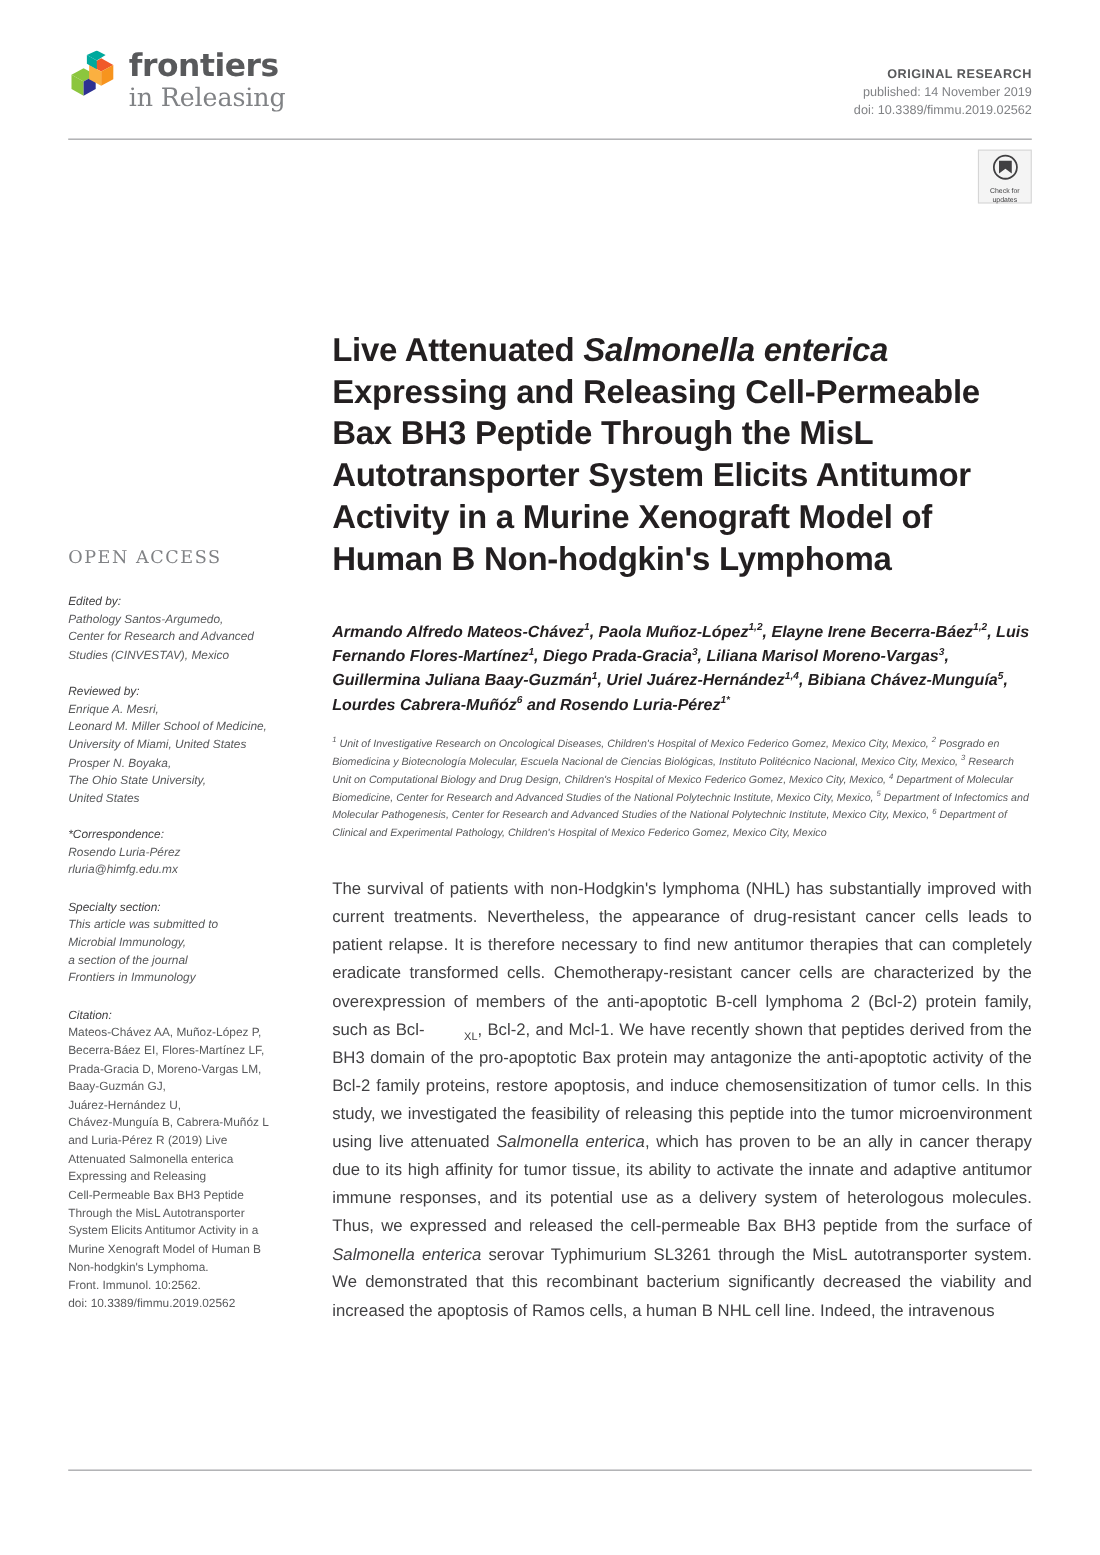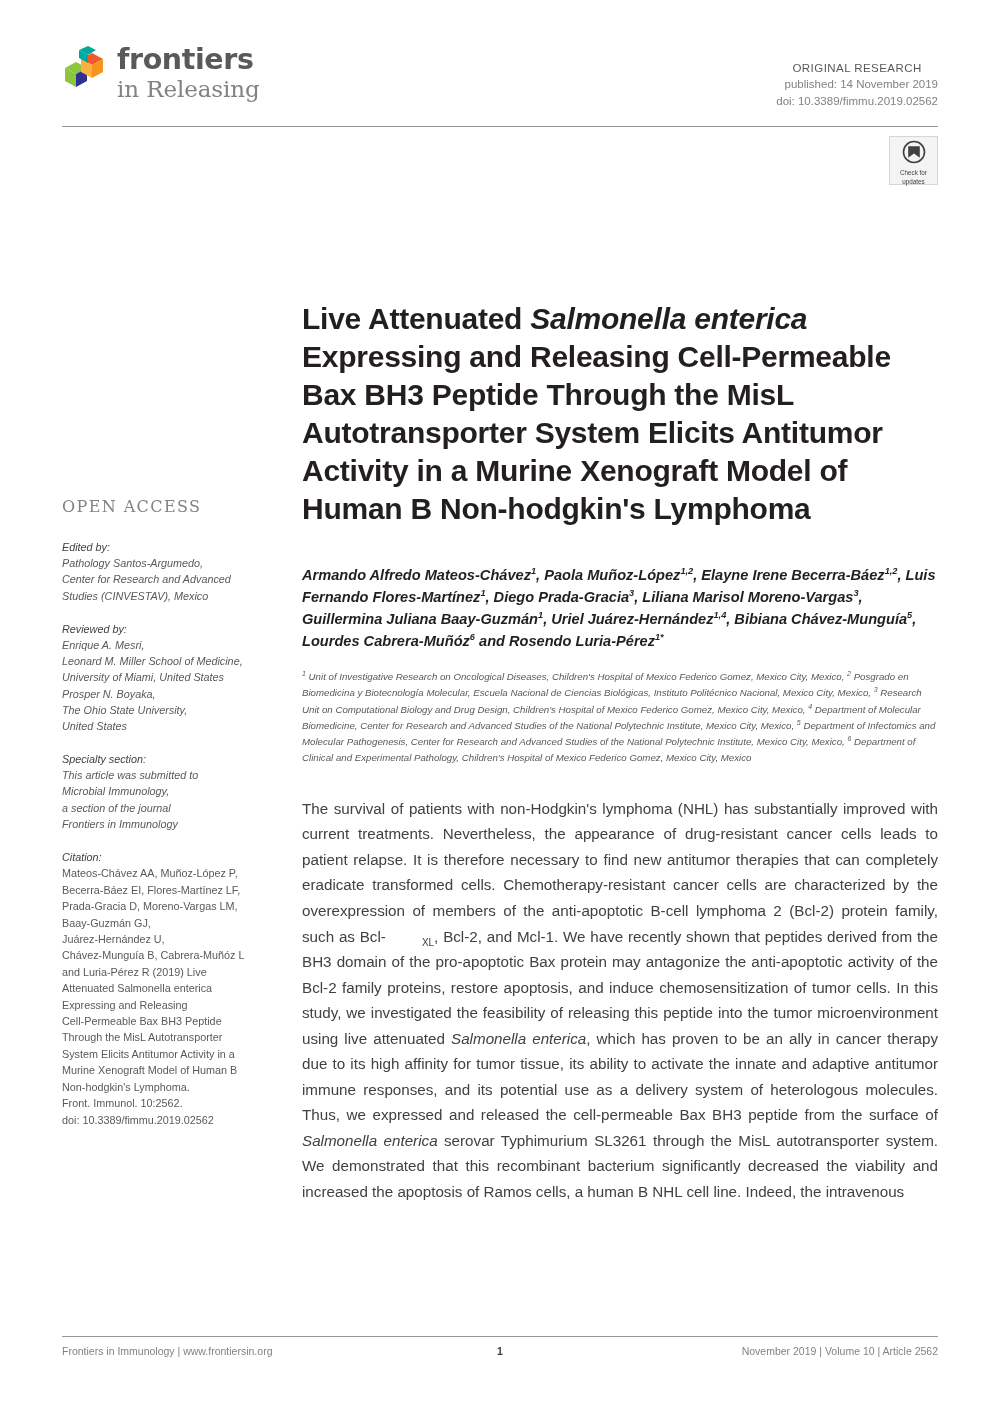--- a/index.html
+++ b/index.html
@@ -62,24 +62,23 @@
   }
   .header-meta {
     position: absolute;
     right: 0;
     top: 16px;
     text-align: right;
     line-height: 1.42;
   }
   .header-type {
     font-size: 11.5px;
-    font-weight: normal;
+    font-weight: bold;
     color: #58595b;
     letter-spacing: 0.45px;
-    text-align: center;
   }
   .header-pub, .header-doi {
     font-size: 11.5px;
     color: #808285;
   }
   .header-rule {
     position: absolute;
     left: 62px;
     top: 126px;
     width: 876px;
@@ -316,20 +315,25 @@
     <div class="sb-block">
       <span class="sb-head">Reviewed by:</span>
       <span class="sb-line">Enrique A. Mesri,</span>
       <span class="sb-line">Leonard M. Miller School of Medicine,</span>
       <span class="sb-line">University of Miami, United States</span>
       <span class="sb-line">Prosper N. Boyaka,</span>
       <span class="sb-line">The Ohio State University,</span>
       <span class="sb-line">United States</span>
     </div>
 
+    <div class="sb-block">
+      <span class="sb-head">*Correspondence:</span>
+      <span class="sb-line">Rosendo Luria-Pérez</span>
+      <span class="sb-line">rluria@himfg.edu.mx</span>
+    </div>
 
     <div class="sb-block">
       <span class="sb-head">Specialty section:</span>
       <span class="sb-line">This article was submitted to</span>
       <span class="sb-line">Microbial Immunology,</span>
       <span class="sb-line">a section of the journal</span>
       <span class="sb-line">Frontiers in Immunology</span>
     </div>
 
 
@@ -355,19 +359,14 @@
   </div>
 
   <div class="main">
     <h1 class="title">Live Attenuated <i>Salmonella enterica</i> Expressing and Releasing Cell-Permeable Bax BH3 Peptide Through the MisL Autotransporter System Elicits Antitumor Activity in a Murine Xenograft Model of Human B Non-hodgkin's Lymphoma</h1>
     <div class="authors">Armando Alfredo Mateos-Chávez<sup>1</sup>, Paola Muñoz-López<sup>1,2</sup>, Elayne Irene Becerra-Báez<sup>1,2</sup>, Luis Fernando Flores-Martínez<sup>1</sup>, Diego Prada-Gracia<sup>3</sup>, Liliana Marisol Moreno-Vargas<sup>3</sup>, Guillermina Juliana Baay-Guzmán<sup>1</sup>, Uriel Juárez-Hernández<sup>1,4</sup>, Bibiana Chávez-Munguía<sup>5</sup>, Lourdes Cabrera-Muñóz<sup>6</sup> and Rosendo Luria-Pérez<sup>1*</sup></div>
     <div class="affiliations"><sup>1</sup> Unit of Investigative Research on Oncological Diseases, Children's Hospital of Mexico Federico Gomez, Mexico City, Mexico, <sup>2</sup> Posgrado en Biomedicina y Biotecnología Molecular, Escuela Nacional de Ciencias Biológicas, Instituto Politécnico Nacional, Mexico City, Mexico, <sup>3</sup> Research Unit on Computational Biology and Drug Design, Children's Hospital of Mexico Federico Gomez, Mexico City, Mexico, <sup>4</sup> Department of Molecular Biomedicine, Center for Research and Advanced Studies of the National Polytechnic Institute, Mexico City, Mexico, <sup>5</sup> Department of Infectomics and Molecular Pathogenesis, Center for Research and Advanced Studies of the National Polytechnic Institute, Mexico City, Mexico, <sup>6</sup> Department of Clinical and Experimental Pathology, Children's Hospital of Mexico Federico Gomez, Mexico City, Mexico</div>
     <div class="abstract">The survival of patients with non-Hodgkin's lymphoma (NHL) has substantially improved with current treatments. Nevertheless, the appearance of drug-resistant cancer cells leads to patient relapse. It is therefore necessary to find new antitumor therapies that can completely eradicate transformed cells. Chemotherapy-resistant cancer cells are characterized by the overexpression of members of the anti-apoptotic B-cell lymphoma 2 (Bcl-2) protein family, such as Bcl-<sub>XL</sub>, Bcl-2, and Mcl-1. We have recently shown that peptides derived from the BH3 domain of the pro-apoptotic Bax protein may antagonize the anti-apoptotic activity of the Bcl-2 family proteins, restore apoptosis, and induce chemosensitization of tumor cells. In this study, we investigated the feasibility of releasing this peptide into the tumor microenvironment using live attenuated <i>Salmonella enterica</i>, which has proven to be an ally in cancer therapy due to its high affinity for tumor tissue, its ability to activate the innate and adaptive antitumor immune responses, and its potential use as a delivery system of heterologous molecules. Thus, we expressed and released the cell-permeable Bax BH3 peptide from the surface of <i>Salmonella enterica</i> serovar Typhimurium SL3261 through the MisL autotransporter system. We demonstrated that this recombinant bacterium significantly decreased the viability and increased the apoptosis of Ramos cells, a human B NHL cell line. Indeed, the intravenous</div>
   </div>
 
   <div class="footer-rule"></div>
-  <div class="footer">
-    <div class="footer-left">Frontiers in Immunology | www.frontiersin.org</div>
-    <div class="footer-center">1</div>
-    <div class="footer-right">November 2019 | Volume 10 | Article 2562</div>
-  </div>
 
 </div>
 
 </body></html>

